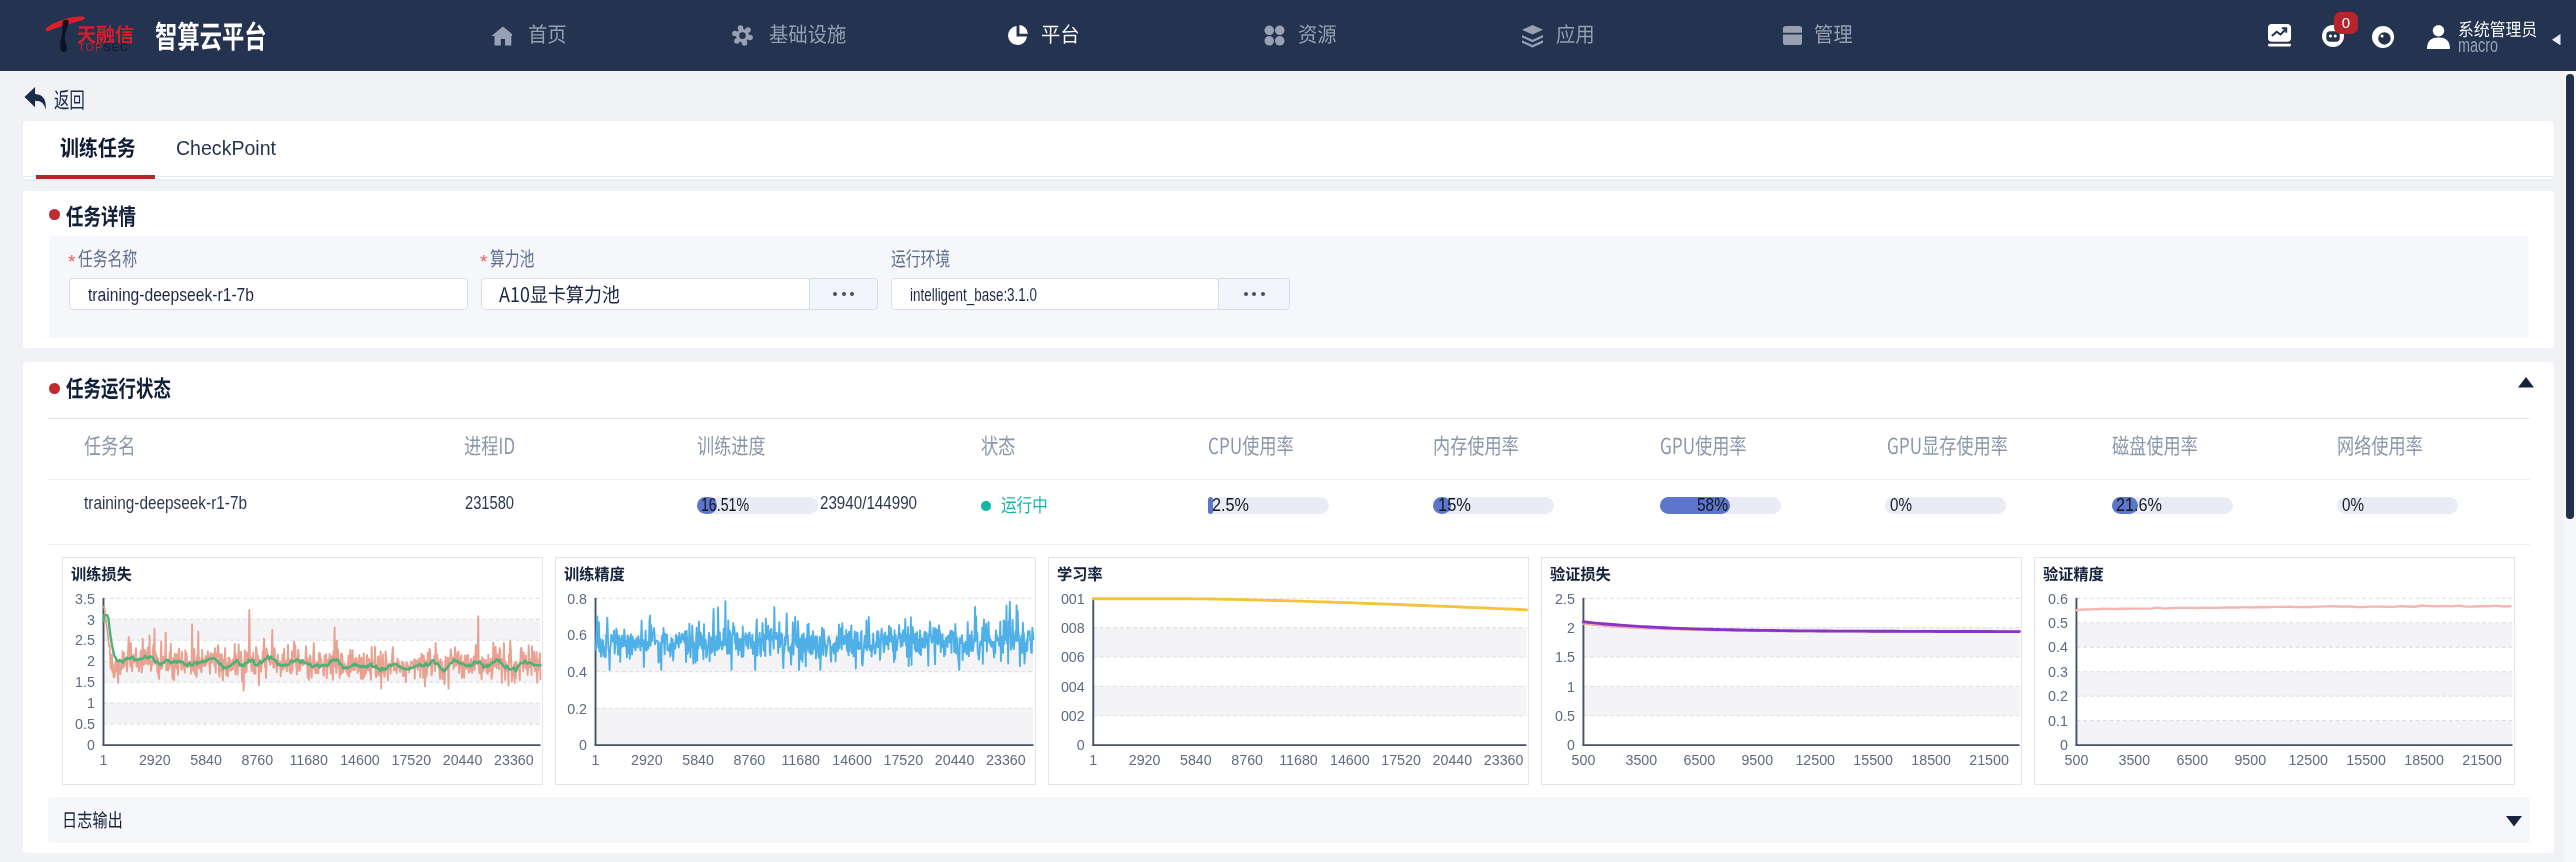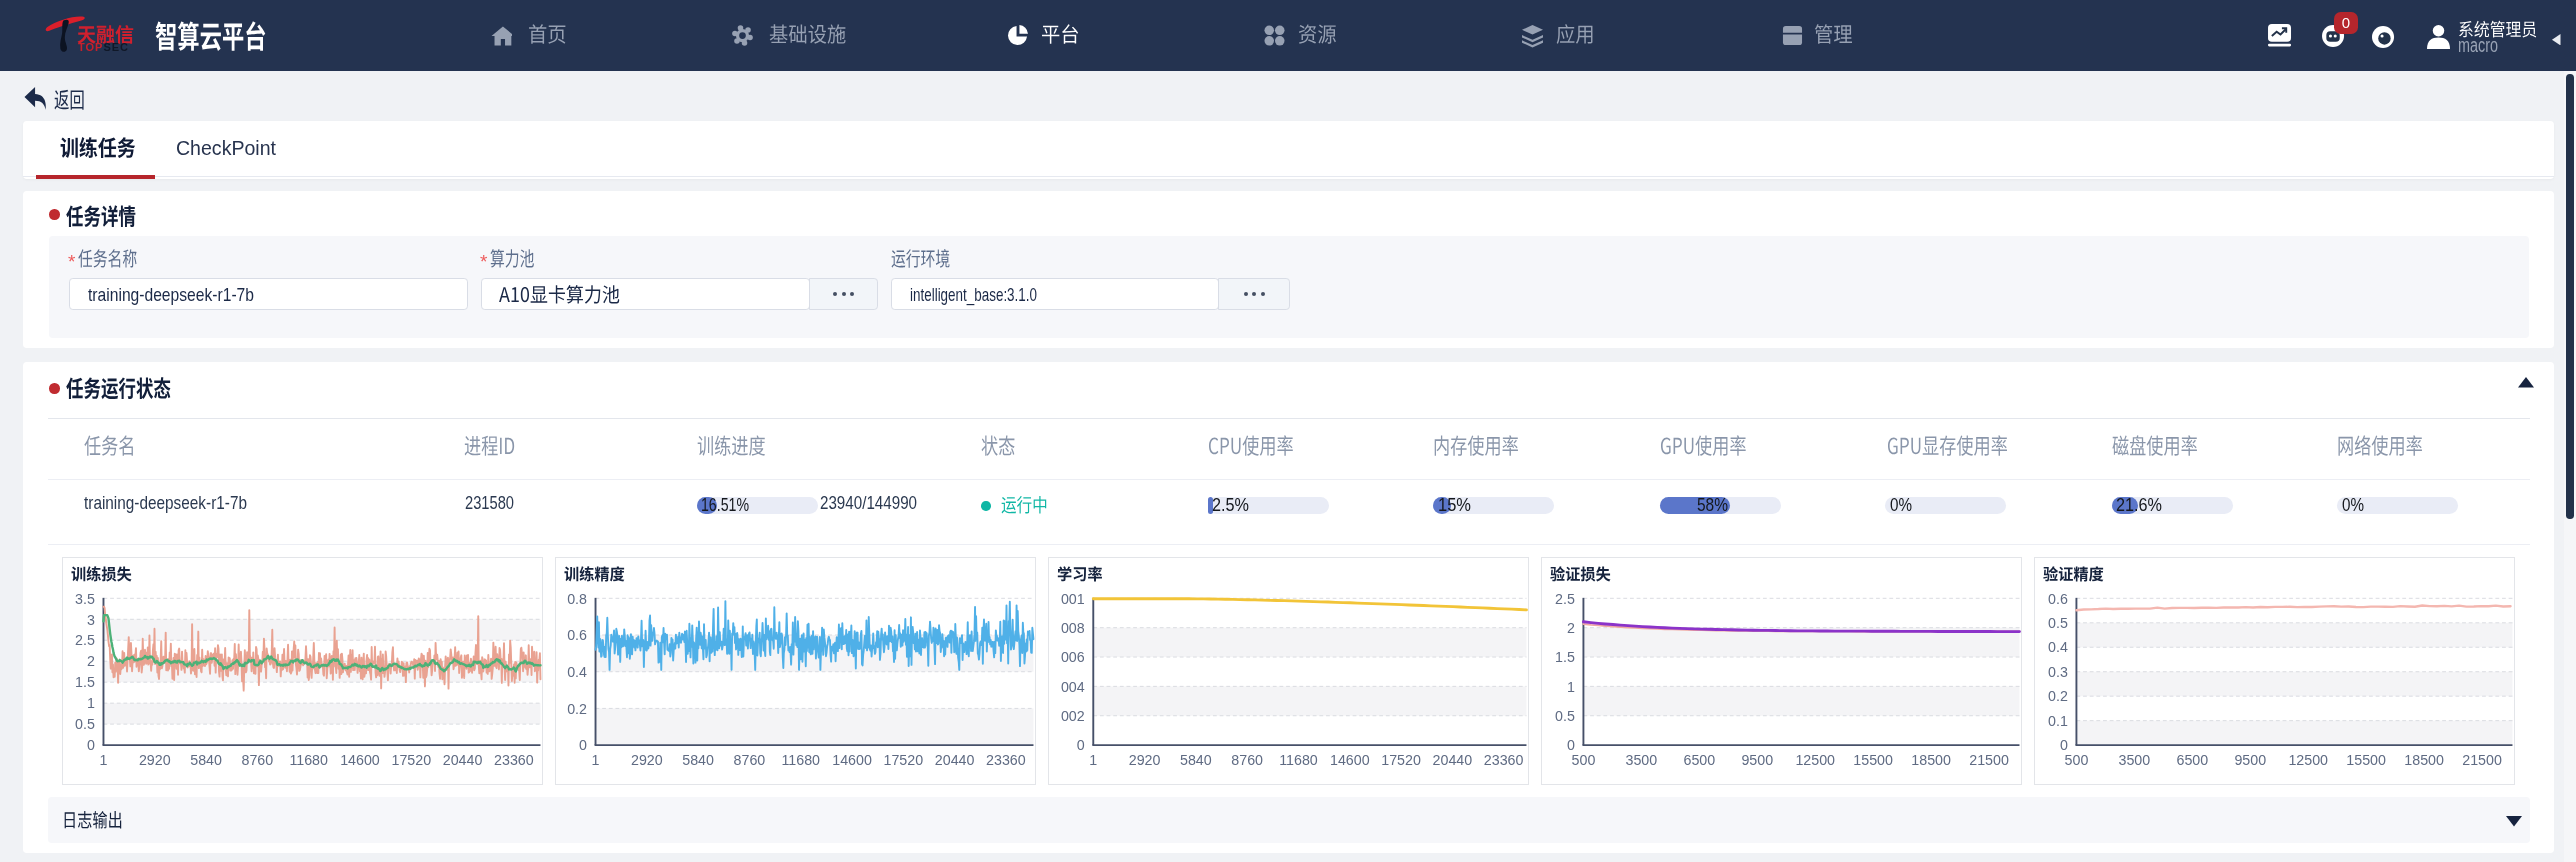--- a/index.html
+++ b/index.html
@@ -102,21 +102,21 @@
 <path d="M5 17 C14 10.5 32 5 42 5.8 C46 6.2 45.5 8.8 41 10.2 C29 13.5 13 18.5 7 21 C3.2 22.5 1.8 19.5 5 17 Z" fill="#db1f2b"></path>
 <path d="M22 10 C26 8.5 28.5 9.5 27.5 13 C26.5 17.5 23.5 22.5 23.5 28 C23.5 33.5 27 37.5 25.5 41.5 C24 44.5 19.5 43.8 18.8 40 C17.8 34.5 19.8 29 20.6 24 C21.4 19 20 13.5 22 10 Z" fill="#0c1322"></path>
 </svg>
 <svg style="position:absolute;left:77px;top:42px;overflow:visible" width="1" height="1" viewBox="0 0 1 1">
     <g fill="#d0202e" transform="matrix(0.01900,0,0,-0.02000,0,0)">
       <use href="#gb5929" x="0"></use>
       <use href="#gb878d" x="1000"></use>
       <use href="#gb4fe1" x="2000"></use>
     </g>
   </svg>
-<div style="position:absolute;left:78px;top:41px;font-size:11px;font-weight:bold;color:#c6202b;letter-spacing:1px">TOP<span style="color:#101828">SEC</span></div>
+<div style="position:absolute;left:78px;top:41px;font-size:11px;font-weight:normal;color:#c6202b;letter-spacing:1px">TOP<span style="color:#101828">SEC</span></div>
 <svg style="position:absolute;left:155px;top:48px;overflow:visible" width="1" height="1" viewBox="0 0 1 1">
     <g fill="#ffffff" transform="matrix(0.02232,0,0,-0.03100,0,0)">
       <use href="#gb667a" x="0"></use>
       <use href="#gb7b97" x="1000"></use>
       <use href="#gb4e91" x="2000"></use>
       <use href="#gb5e73" x="3000"></use>
       <use href="#gb53f0" x="4000"></use>
     </g>
   </svg>
 <svg style="position:absolute;left:491px;top:25px;" width="21" height="23" viewBox="0 0 22 24">

